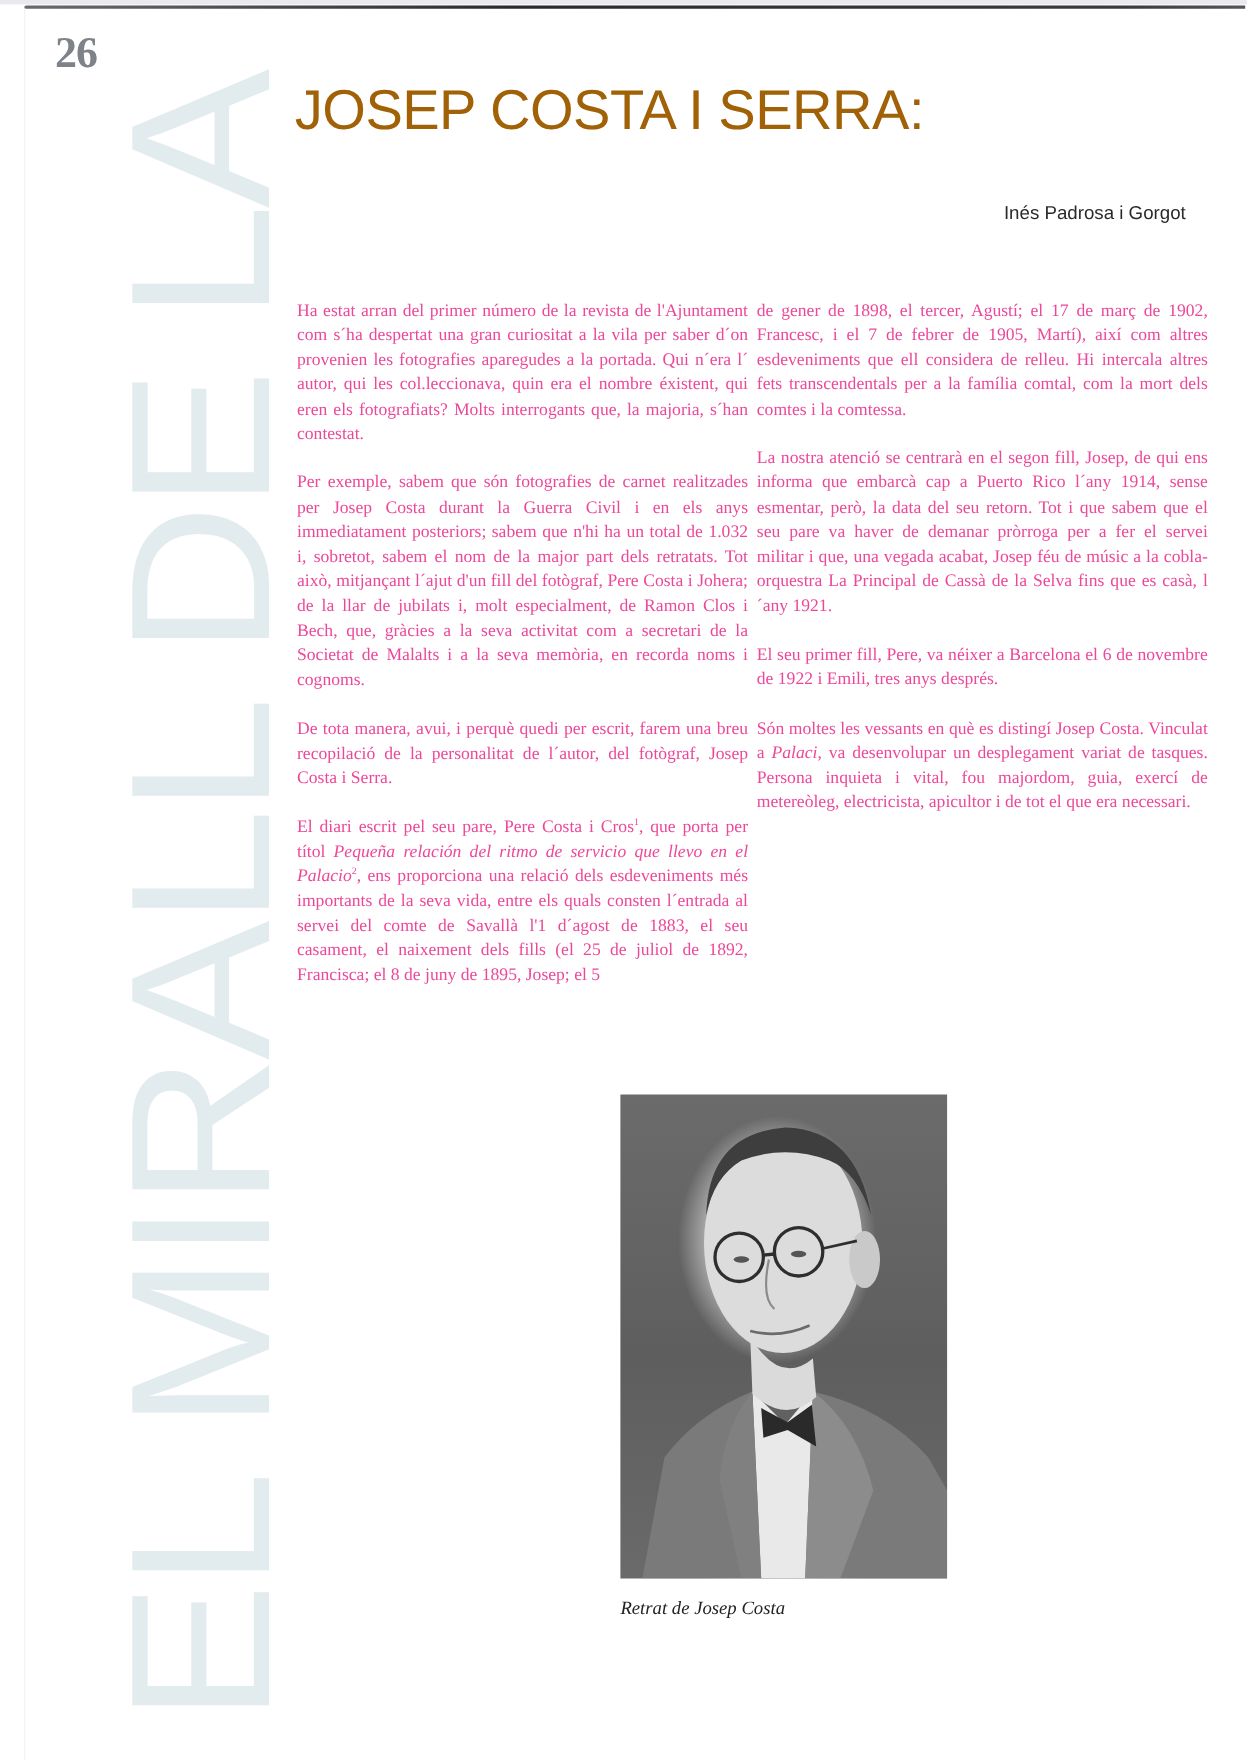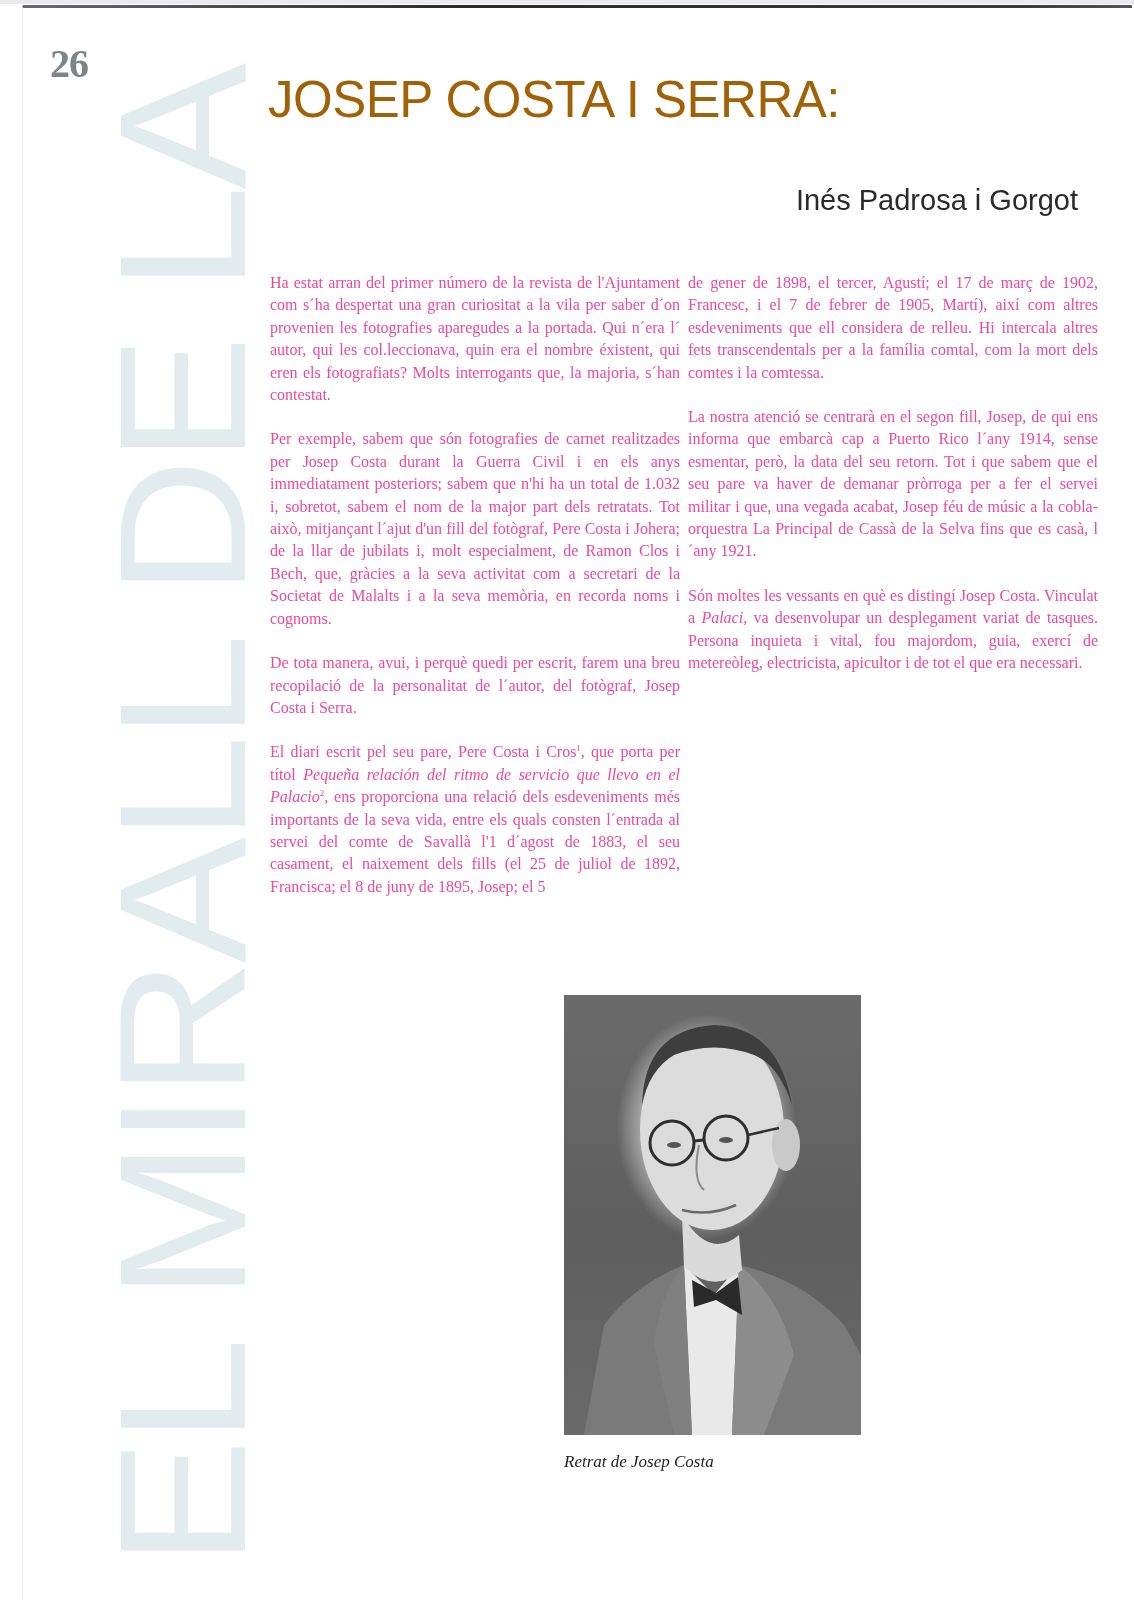--- a/index.html
+++ b/index.html
@@ -10,21 +10,21 @@
       position: absolute; left: 22px; top: 5px; width: 1110px; height: 3px;
       background: linear-gradient(to right, #6a6a6a, #2a2a2a 40%, #3a3a3a 90%, #555 100%);
       border-radius: 2px 0 0 0;
     }
     .top-edge { position: absolute; left: 0; top: 0; width: 1134px; height: 4px; background: #e9e9ee; }
     .left-edge { position: absolute; left: 22px; top: 7px; width: 1px; height: 1593px; background: #f0f0f0; }
 
     .page-number {
       position: absolute; left: 50px; top: 24px;
       font-family: "Liberation Serif", serif; font-weight: bold;
-      font-size: 40px; color: #7d8389; letter-spacing: -1px; margin-top: 16px;
+      font-size: 40px; color: #7d8389; letter-spacing: -1px;
     }
 
     .side-banner {
       position: absolute; left: 116px; top: 56px; width: 140px; height: 1510px;
       overflow: hidden;
     }
     .side-banner-text {
       position: absolute; left: 0; top: 0;
       width: 1510px; height: 140px;
       transform-origin: 0 0;
@@ -40,21 +40,21 @@
       position: absolute; left: 268px; top: 72px;
       font-family: "Liberation Sans", sans-serif;
       font-size: 51px; line-height: 56px; color: #a16207;
       font-weight: normal; letter-spacing: -0.5px;
     }
     .article-title span { display: block; }
 
     .author {
       position: absolute; right: 56px; top: 184px;
       font-family: "Liberation Sans", sans-serif;
-      font-size: 29px; color: #2a2a2a;
+      font-size: 17px; color: #2a2a2a;
     }
 
     .column {
       position: absolute; top: 272px; width: 410px;
       font-size: 16px; line-height: 22.4px; text-align: justify;
       color: #ec4899;
     }
     .col-left { left: 270px; }
     .col-right { left: 688px; }
     .column p { margin-bottom: 22px; }
@@ -97,20 +97,21 @@
 <div class="column col-left">
   <p>Ha estat arran del primer número de la revista de l'Ajuntament com s´ha despertat una gran curiositat a la vila per saber d´on provenien les fotografies aparegudes a la portada. Qui n´era l´ autor, qui les col.leccionava, quin era el nombre éxistent, qui eren els fotografiats? Molts interrogants que, la majoria, s´han contestat.</p>
   <p>Per exemple, sabem que són fotografies de carnet realitzades per Josep Costa durant la Guerra Civil i en els anys immediatament posteriors; sabem que n'hi ha un total de 1.032  i, sobretot, sabem el nom de la major part dels retratats. Tot això, mitjançant l´ajut d'un fill del fotògraf, Pere Costa i Johera; de la llar de jubilats i, molt especialment, de Ramon Clos i Bech, que, gràcies a la seva activitat com a secretari de la Societat de Malalts i a la seva memòria, en recorda noms i cognoms.</p>
   <p>De tota manera, avui, i perquè quedi per escrit, farem una breu recopilació de la personalitat de l´autor, del fotògraf, Josep Costa i Serra.</p>
   <p><span>El diari escrit pel seu pare, Pere Costa i Cros</span><sup>1</sup><span>, que porta per títol </span><em>Pequeña relación del ritmo de servicio que llevo en el Palacio</em><sup>2</sup><span>, ens proporciona una relació  dels esdeveniments més importants de la seva vida, entre els quals consten l´entrada al servei del comte de Savallà l'1 d´agost de 1883, el seu casament, el naixement dels fills (el 25 de juliol de 1892, Francisca; el 8 de juny de 1895, Josep; el 5</span></p>
 </div>
 
 <div class="column col-right">
   <p>de gener de 1898, el tercer, Agustí; el 17 de març de 1902, Francesc, i el 7 de febrer de 1905, Martí), així com altres esdeveniments que ell considera de relleu. Hi intercala altres fets transcendentals per a la família comtal, com la mort dels comtes i la comtessa.</p>
   <p>La nostra atenció se centrarà en el segon fill, Josep, de qui ens informa que embarcà cap a Puerto Rico l´any 1914, sense esmentar, però, la data del seu retorn. Tot i que sabem que el seu pare va haver de demanar pròrroga per a fer el servei militar i que, una vegada acabat, Josep féu de músic a la cobla-orquestra La Principal de Cassà de la Selva fins que es casà, l´any 1921.</p>
+  <p>El seu primer fill, Pere, va néixer a Barcelona el 6 de novembre de 1922 i Emili, tres anys després.</p>
   <p><span>Són moltes les vessants en què es distingí Josep Costa. Vinculat a </span><em>Palaci</em><span>, va desenvolupar un desplegament variat de tasques. Persona inquieta i vital, fou majordom, guia, exercí de metereòleg, electricista, apicultor i de tot el que era necessari.</span></p>
 </div>
 
 <div class="photo-frame">
   <svg width="297" height="440" viewBox="0 0 297 440">
 
     <path d="M20 440 L40 330 Q70 290 120 270 L150 300 L175 270 Q240 285 280 330 L297 360 L297 440 Z" fill="#7a7a7a"></path>
     <path d="M120 270 L150 300 L175 270 L168 440 L128 440 Z" fill="#e9e9e9"></path>
 
     <path d="M175 270 Q215 300 230 360 L200 440 L168 440 Z" fill="#8c8c8c"></path>

